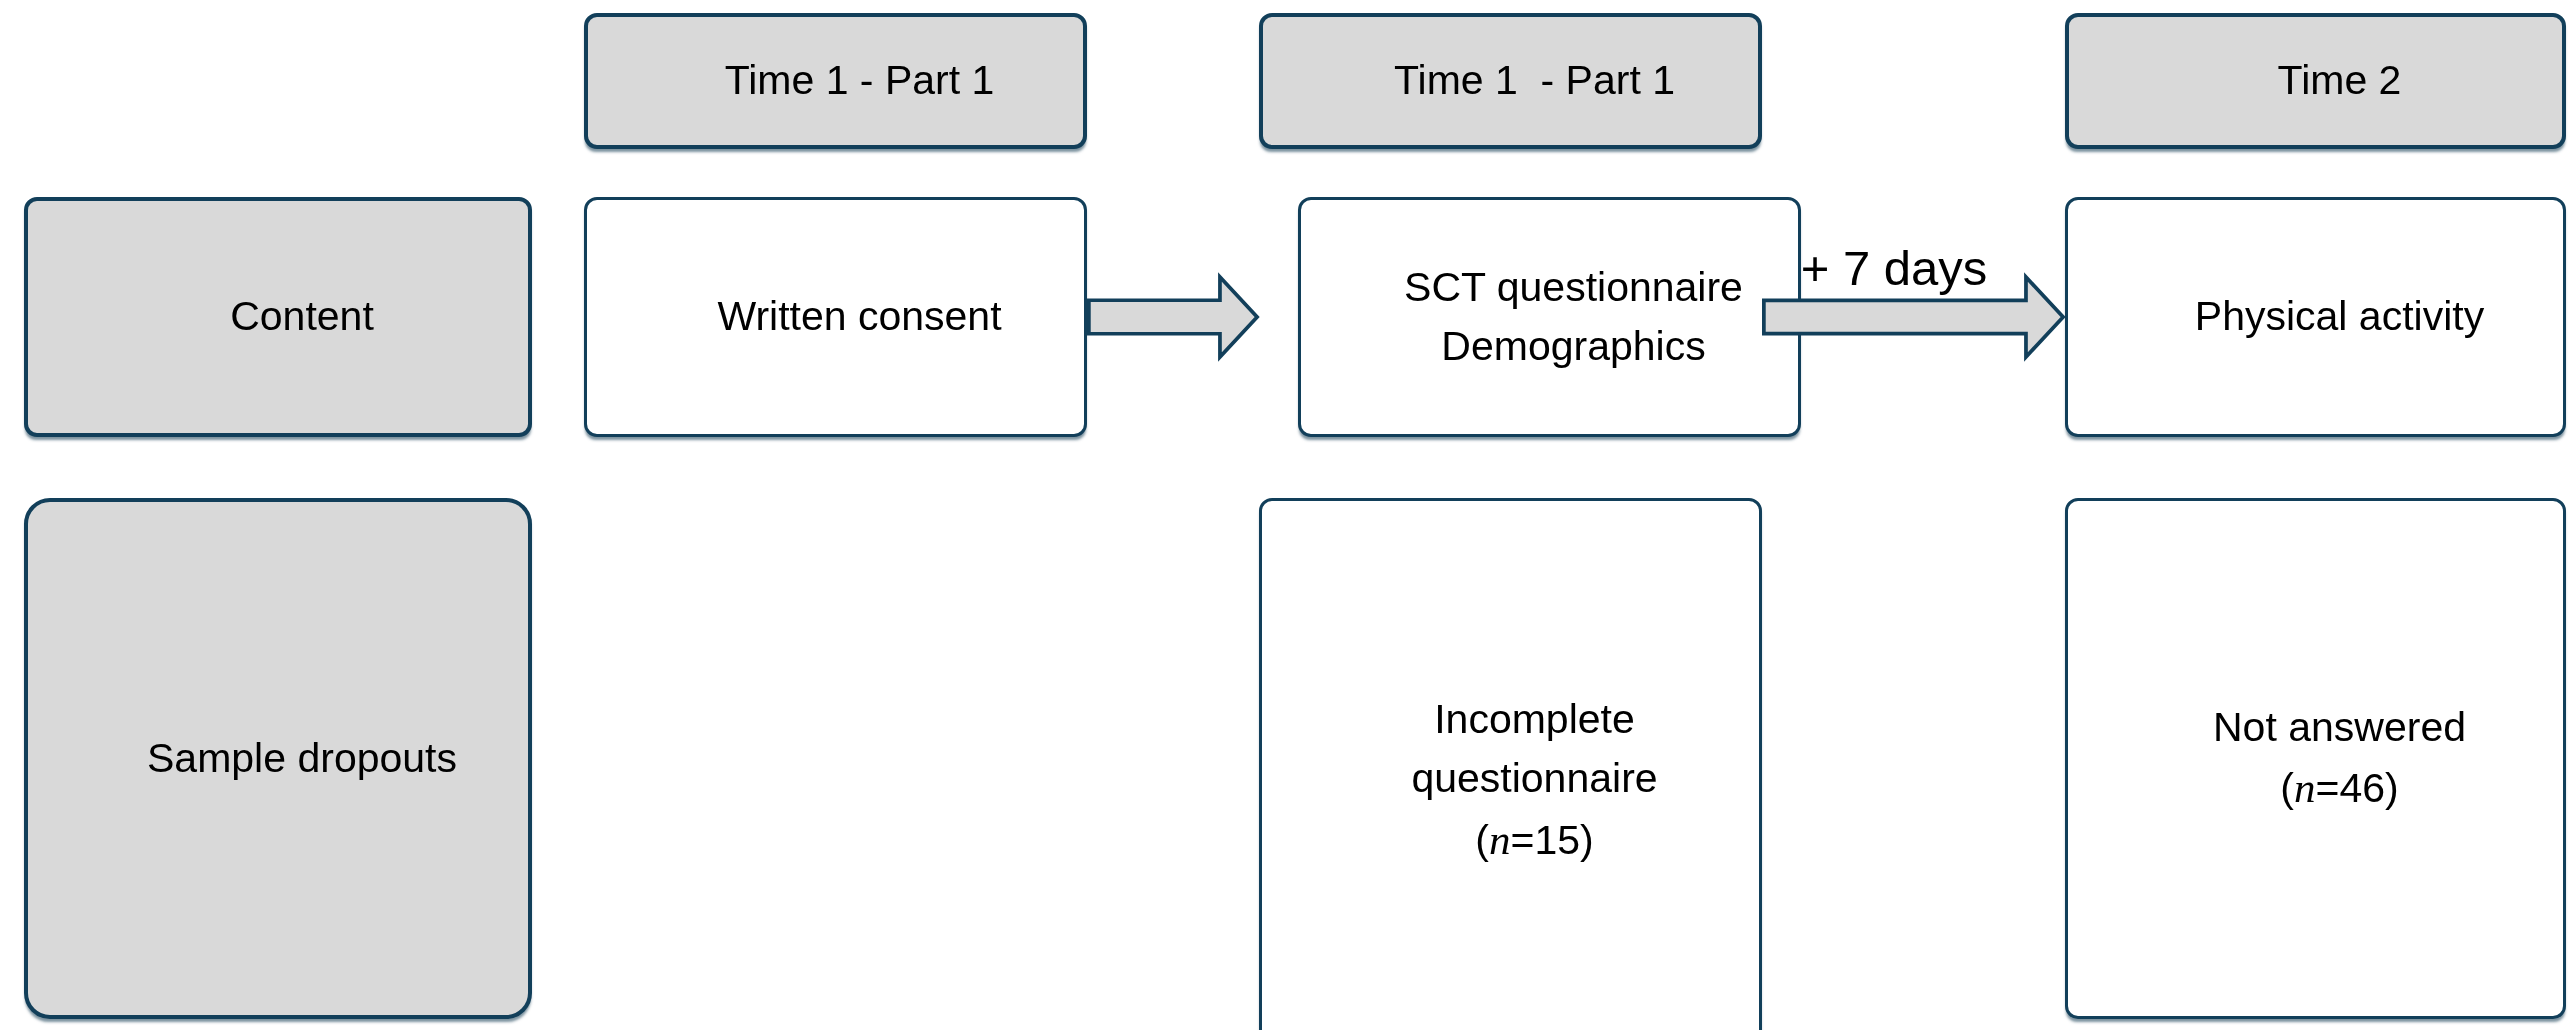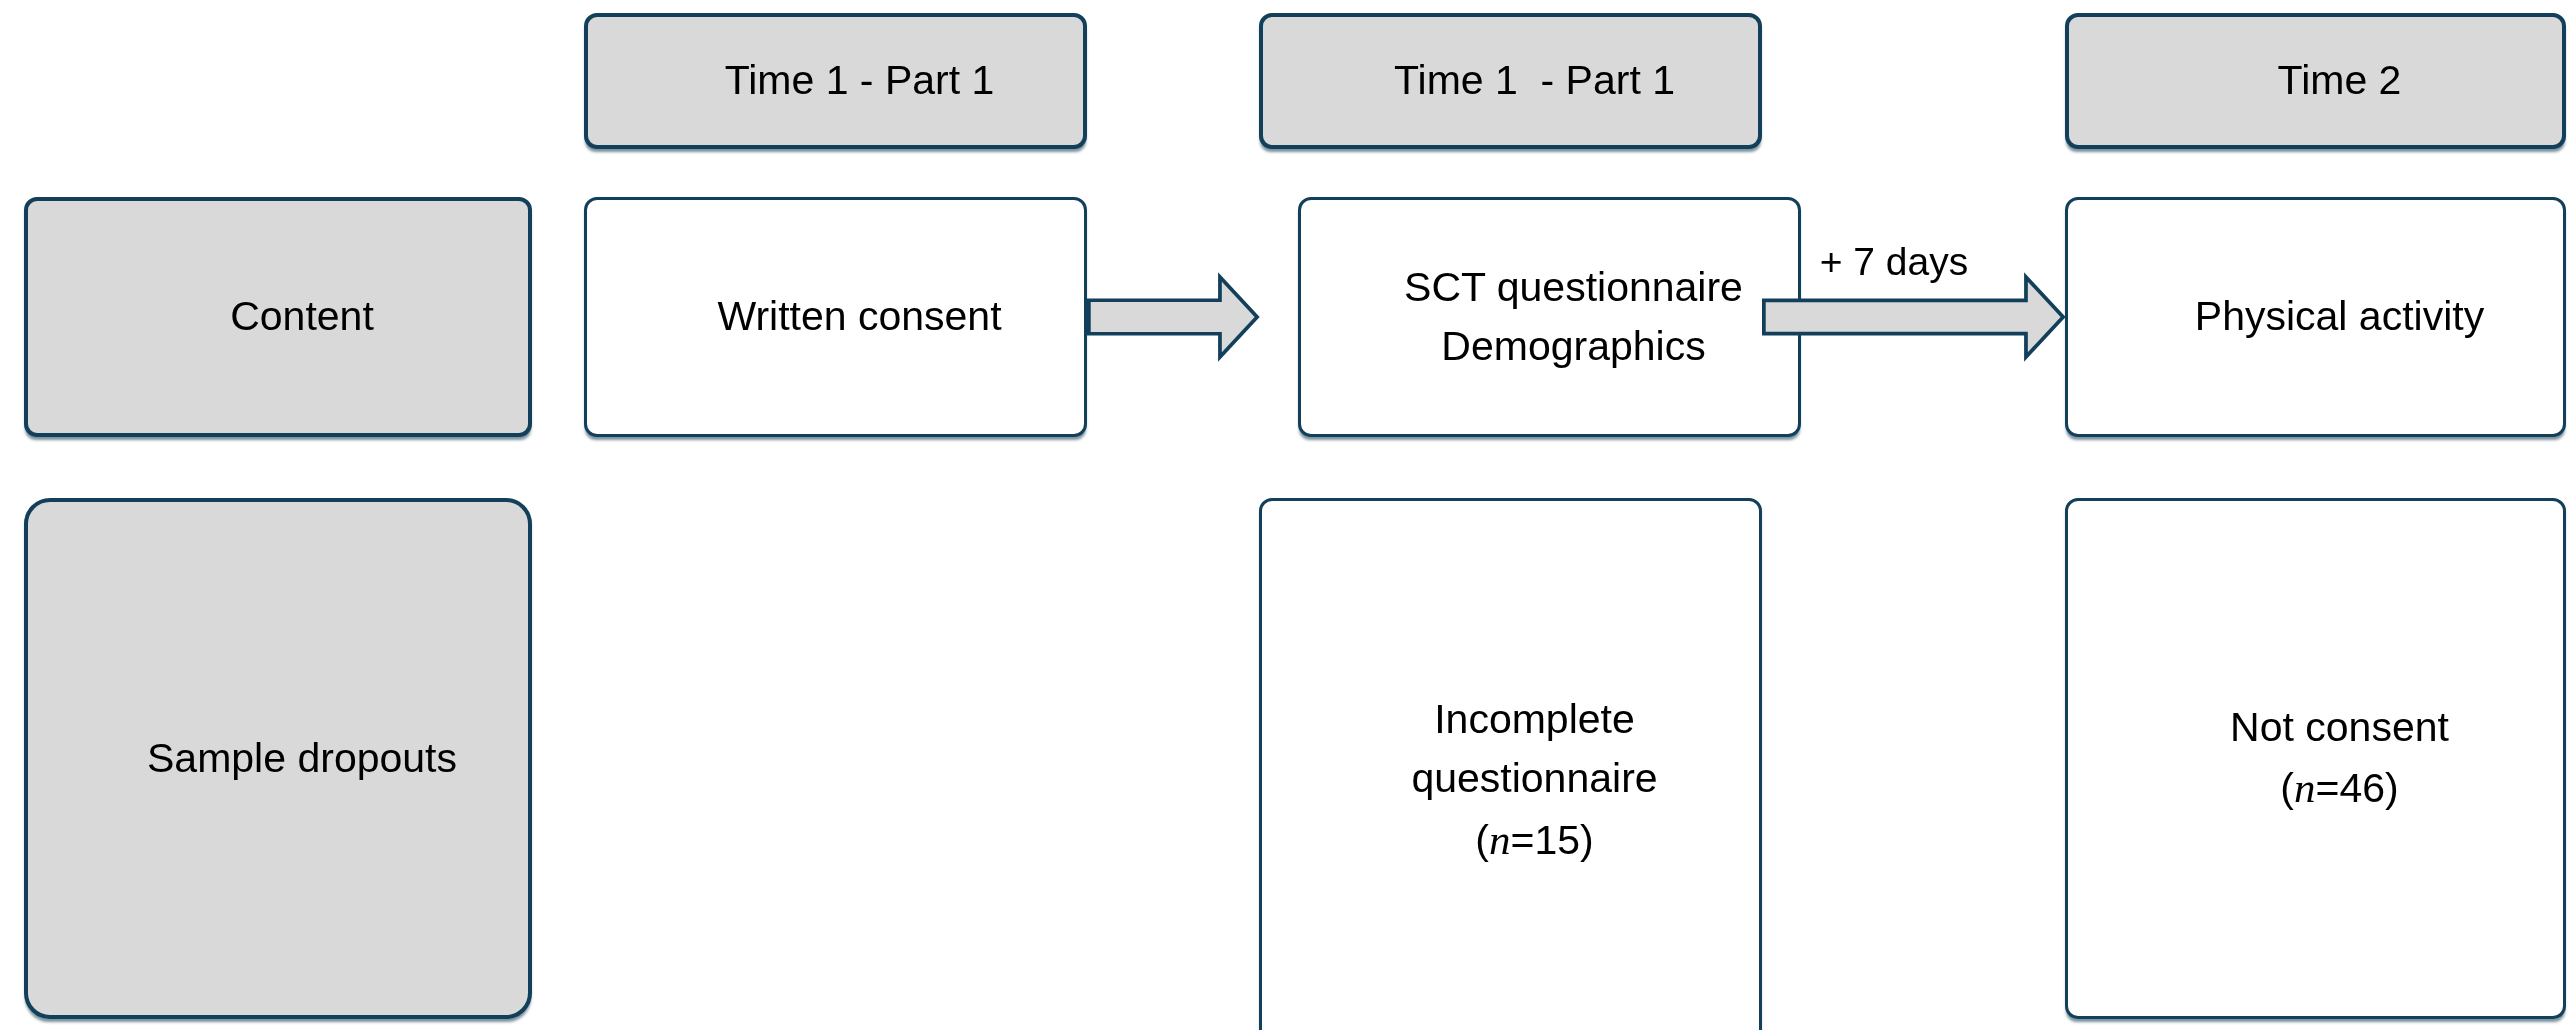--- a/index.html
+++ b/index.html
@@ -47,21 +47,21 @@
     font-style: italic;
     font-family: "Liberation Serif", "DejaVu Serif", serif;
     font-size: 43px;
   }
   .arrow {
     position: absolute;
     overflow: visible;
   }
   .arrow-label {
     position: absolute;
-    font-size: 39px;
+    font-size: 49px;
     text-align: center;
     white-space: pre-wrap;
   }
   
   .hdr1 { left: 584px;  top: 13px; width: 503px; height: 136px; }
   .hdr2 { left: 1259px; top: 13px; width: 503px; height: 136px; }
   .hdr3 { left: 2065px; top: 13px; width: 501px; height: 136px; }
   
   .r2c0 { left: 24px;   top: 197px; width: 508px; height: 240px; }
   .r2c1 { left: 584px;  top: 197px; width: 503px; height: 240px; }
@@ -118,21 +118,21 @@
 
   <div class="box white r3c2">
     <div>
         <div class="tline">Incomplete</div>
         <div class="tline">questionnaire</div>
         <div class="tline">(<i>n</i>=15)</div>
       </div>
   </div>
   <div class="box white r3c3">
     <div>
-        <div class="tline">Not consent</div>
+        <div class="tline">Not answered</div>
         <div class="tline">(<i>n</i>=46)</div>
       </div>
   </div>
 
   <svg class="arrow arrow1" width="172" height="84" viewBox="0 0 185 90">
     <polygon points="2,27 143,27 143,2 183,45 143,88 143,63 2,63" fill="#d9d9d9" stroke="#123f5a" stroke-width="4" stroke-linejoin="miter"></polygon>
   </svg>
 
   <svg class="arrow arrow2" width="303" height="84" viewBox="0 0 326 90">
     <polygon points="2,27 284,27 284,2 324,45 284,88 284,63 2,63" fill="#d9d9d9" stroke="#123f5a" stroke-width="4" stroke-linejoin="miter"></polygon>

